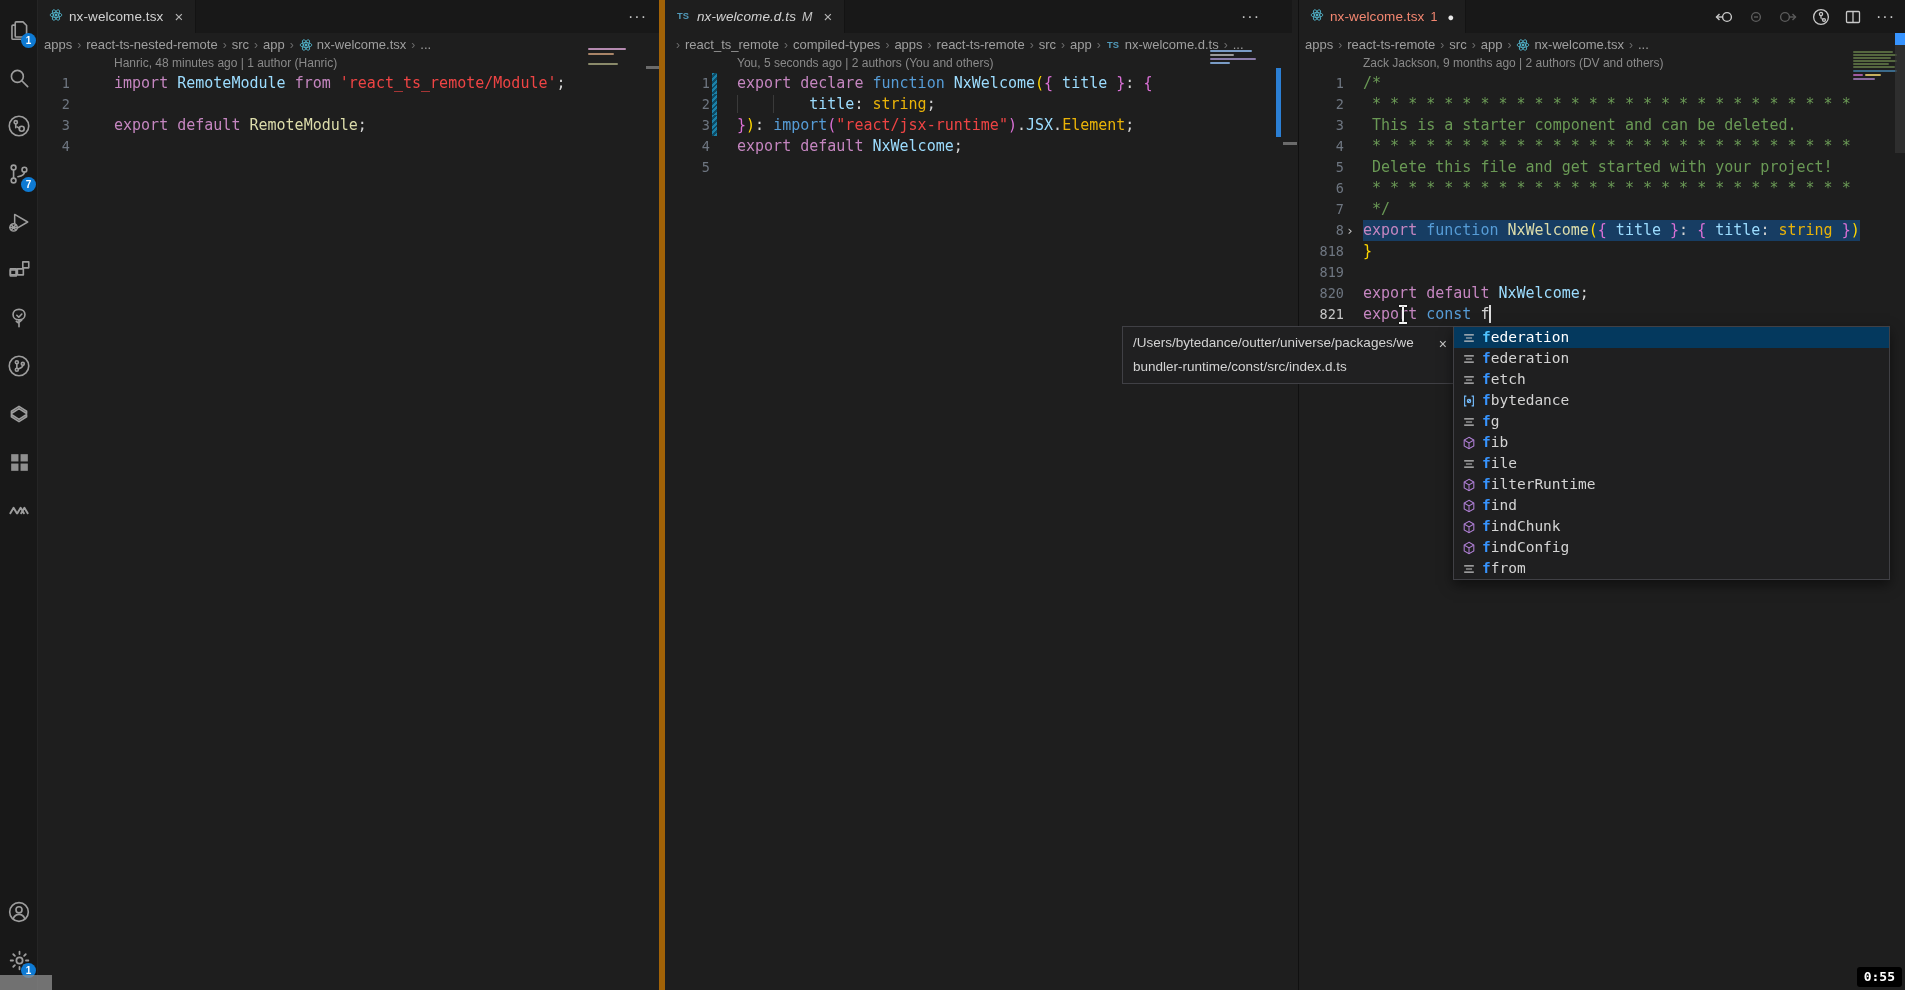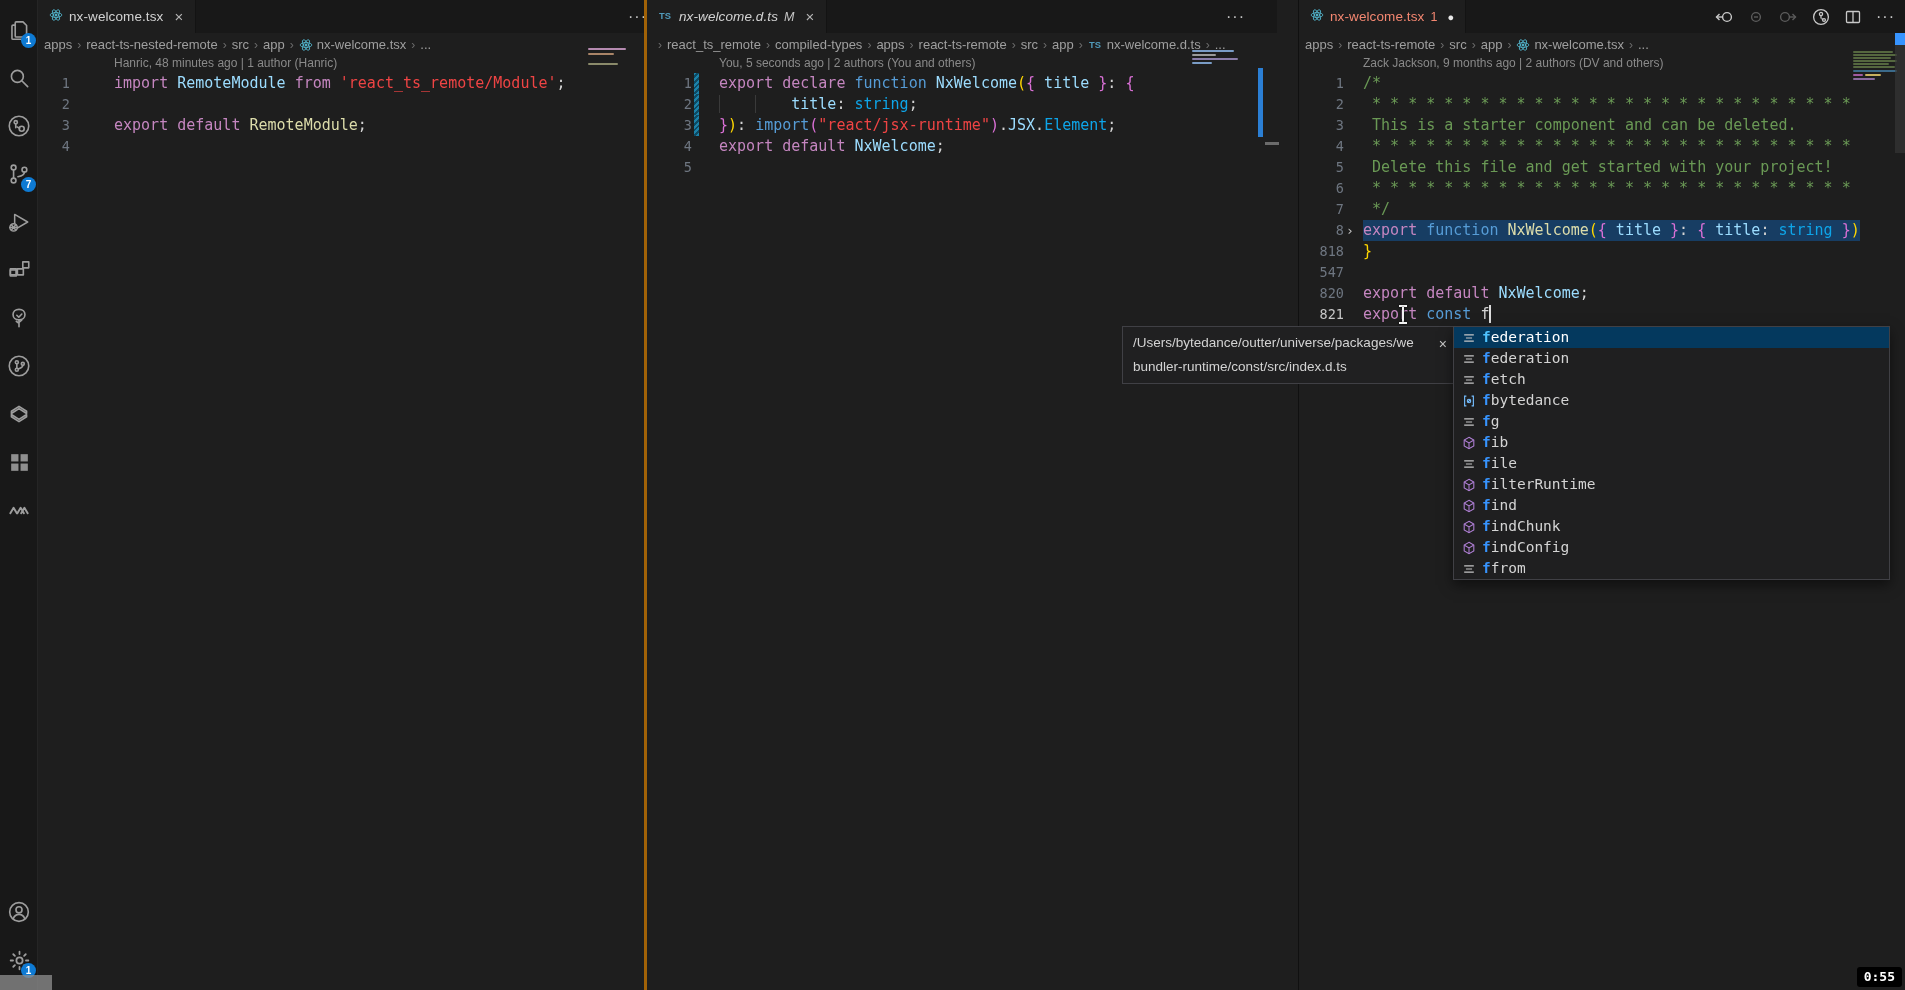--- a/index.html
+++ b/index.html
@@ -15,21 +15,21 @@
   .ab-item { width:38px; height:48px; display:flex; align-items:center; justify-content:center;
              position:relative; color:#9d9d9d; cursor:pointer; }
   .ab-item svg { display:block; }
   .badge { position:absolute; right:2px; bottom:6px; min-width:15px; height:15px; padding:0 3px;
            border-radius:9px; background:#0e7ad3; color:#fff; font:700 10px/15px "Liberation Sans",sans-serif;
            text-align:center; }
 
   
   .pane { position:absolute; top:0; height:100%; background:#1e1e1e; }
   .pane-left  { left:38px;   width:627px; }
-  .pane-mid   { left:644px;  width:633px; border-left:3px solid #a16207; }
+  .pane-mid   { left:659px;  width:633px; border-left:6px solid #a16207; }
   .pane-right { left:1298px; width:607px; border-left:1px solid #101010; }
 
   .tabbar { height:33px; background:#181818; display:flex; align-items:stretch; position:relative; }
   .tab { display:flex; align-items:center; gap:6px; padding:0 11px; background:#1e1e1e;
          border-right:1px solid #131313; color:#d2d2d2; font-size:13.5px; cursor:pointer; }
   .tab .flabel { letter-spacing:.1px; }
   .tab .flabel.italic { font-style:italic; }
   .tab .flabel.error { color:#f48771; }
   .tab .errcount { color:#f48771; font-size:12.5px; }
   .tab .mod { color:#c5c5c5; font-style:italic; font-size:12.5px; }
@@ -65,21 +65,21 @@
   .pane-left  .content { margin-left:44px; }
   .pane-mid   .content { margin-left:27px; }
   .pane-right .content { margin-left:19px; }
   .line.active .gutter { color:#c6c6c6; }
   .line.hl .content { background:#173d63; }
   .gitmod { position:absolute; left:47px; top:0; width:5px; height:21px;
             background:repeating-linear-gradient(135deg,#1b81a8 0 2px,#0e4a63 2px 4px); }
   .fold { position:absolute; left:47px; top:0; width:14px; color:#c5c5c5; font-size:13px; cursor:pointer; }
 
   .tk-kw{color:#C586C0}.tk-kw2{color:#569CD6}.tk-var{color:#9CDCFE}.tk-fn{color:#DCDCAA}
-  .tk-type{color:#0ea5e9}.tk-str{color:#ef4444}.tk-cmt{color:#6A9955}.tk-pun{color:#D4D4D4}
+  .tk-type{color:#eab308}.tk-str{color:#ef4444}.tk-cmt{color:#6A9955}.tk-pun{color:#D4D4D4}
   .tk-br1{color:#FFD700}.tk-br2{color:#DA70D6}
   .tk-guide{box-shadow:inset 1px 0 0 #3a3a3a;}
   .caret { display:inline-block; width:2px; height:18px; background:#dcdcdc; vertical-align:-4px; }
 
   
   .deco { position:absolute; }
   .mini-mark { position:absolute; height:2px; border-radius:1px; }
   .ovr-dash { position:absolute; width:14px; height:3px; background:#6b6b6b; }
   .ovr-blue { position:absolute; width:5px; background:#2b7fd4; }
   .sb-track { position:absolute; right:0; top:33px; bottom:0; width:10px; }
@@ -439,21 +439,21 @@
     <div class="code" id="code-right">
         <div class="line"><span class="gutter">1</span><span class="content"><span class="tk-cmt">/*</span></span></div>
         <div class="line"><span class="gutter">2</span><span class="content"><span class="tk-cmt"> * * * * * * * * * * * * * * * * * * * * * * * * * * *</span></span></div>
         <div class="line"><span class="gutter">3</span><span class="content"><span class="tk-cmt"> This is a starter component and can be deleted.</span></span></div>
         <div class="line"><span class="gutter">4</span><span class="content"><span class="tk-cmt"> * * * * * * * * * * * * * * * * * * * * * * * * * * *</span></span></div>
         <div class="line"><span class="gutter">5</span><span class="content"><span class="tk-cmt"> Delete this file and get started with your project!</span></span></div>
         <div class="line"><span class="gutter">6</span><span class="content"><span class="tk-cmt"> * * * * * * * * * * * * * * * * * * * * * * * * * * *</span></span></div>
         <div class="line"><span class="gutter">7</span><span class="content"><span class="tk-cmt"> */</span></span></div>
         <div class="line hl"><span class="gutter">8</span><span class="fold">›</span><span class="content"><span class="tk-kw">export </span><span class="tk-kw2">function </span><span class="tk-fn">NxWelcome</span><span class="tk-br1">(</span><span class="tk-br2">{</span><span class="tk-var"> title </span><span class="tk-br2">}</span><span class="tk-pun">: </span><span class="tk-br2">{</span><span class="tk-var"> title</span><span class="tk-pun">: </span><span class="tk-type">string</span><span class="tk-br2"> }</span><span class="tk-br1">)</span></span></div>
         <div class="line"><span class="gutter">818</span><span class="content"><span class="tk-br1">}</span></span></div>
-        <div class="line"><span class="gutter">547</span><span class="content"></span></div>
+        <div class="line"><span class="gutter">819</span><span class="content"></span></div>
         <div class="line"><span class="gutter">820</span><span class="content"><span class="tk-kw">export </span><span class="tk-kw">default </span><span class="tk-var">NxWelcome</span><span class="tk-pun">;</span></span></div>
         <div class="line active"><span class="gutter">821</span><span class="content"><span class="tk-kw">export </span><span class="tk-kw2">const </span><span class="tk-pun">f</span><span class="caret"></span></span></div>
       </div>
     <div class="deco" style="left:554px;top:51px;width:44px;height:32px;">
       <div class="mini-mark" style="left:0;top:0;width:40px;background:#55683f"></div>
       <div class="mini-mark" style="left:0;top:3px;width:44px;background:#55683f"></div>
       <div class="mini-mark" style="left:0;top:6px;width:38px;background:#55683f"></div>
       <div class="mini-mark" style="left:0;top:9px;width:44px;background:#55683f"></div>
       <div class="mini-mark" style="left:0;top:12px;width:36px;background:#55683f"></div>
       <div class="mini-mark" style="left:0;top:15px;width:42px;background:#55683f"></div>

